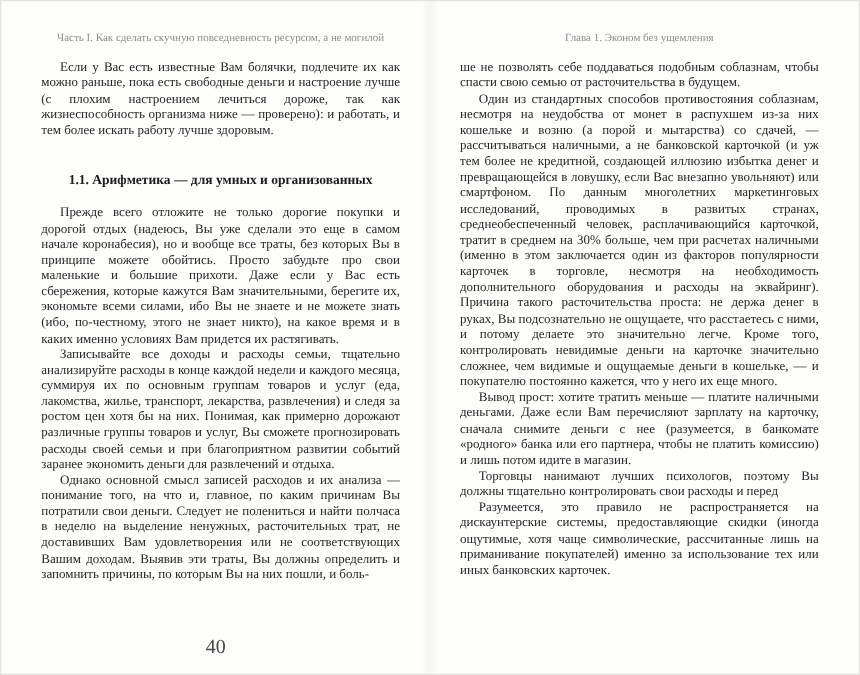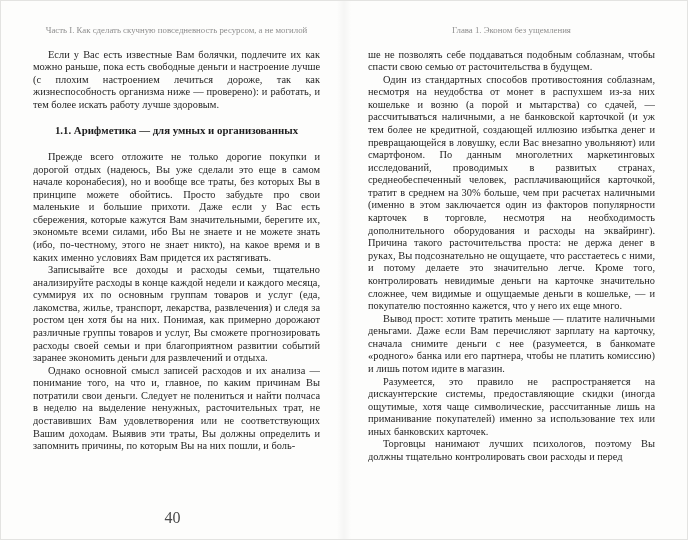--- a/index.html
+++ b/index.html
@@ -54,21 +54,21 @@
     overflow: hidden;
     max-height: 452px;
   }
   .page-body p { text-indent: 15px; }
   .page-body p.no-indent { text-indent: 0; }
   .section-heading {
     font-size: 10.8px;
     font-weight: bold;
     text-align: center;
     color: #1d1d1d;
-    margin: 13px 4px 13px 4px;
+    margin: 27px 4px 13px 4px;
     line-height: 1.25;
   }
   .page-number {
     position: absolute;
     bottom: 14px;
     left: 0;
     right: 0;
     text-align: center;
     font-size: 16px;
     color: #4a4a4a;
@@ -92,18 +92,18 @@
   </div>
 
   <div class="gutter"></div>
 
   <div class="page right">
     <div class="running-head">Глава 1. Эконом без ущемления</div>
     <div class="page-body">
       <p class="no-indent">ше не позволять себе поддаваться подобным соблазнам, чтобы спасти свою семью от расточительства в будущем.</p>
       <p>Один из стандартных способов противостояния соблазнам, несмотря на неудобства от монет в распухшем из-за них кошельке и возню (а порой и мытарства) со сдачей, — рассчитываться наличными, а не банковской карточкой (и уж тем более не кредитной, создающей иллюзию избытка денег и превращающейся в ловушку, если Вас внезапно увольняют) или смартфоном. По данным многолетних маркетинговых исследований, проводимых в развитых странах, среднеобеспеченный человек, расплачивающийся карточкой, тратит в среднем на 30% больше, чем при расчетах наличными (именно в этом заключается один из факторов популярности карточек в торговле, несмотря на необходимость дополнительного оборудования и расходы на эквайринг). Причина такого расточительства проста: не держа денег в руках, Вы подсознательно не ощущаете, что расстаетесь с ними, и потому делаете это значительно легче. Кроме того, контролировать невидимые деньги на карточке значительно сложнее, чем видимые и ощущаемые деньги в кошельке, — и покупателю постоянно кажется, что у него их еще много.</p>
       <p>Вывод прост: хотите тратить меньше — платите наличными деньгами. Даже если Вам перечисляют зарплату на карточку, сначала снимите деньги с нее (разумеется, в банкомате «родного» банка или его партнера, чтобы не платить комиссию) и лишь потом идите в магазин.</p>
+      <p>Торговцы нанимают лучших психологов, поэтому Вы должны тщательно контролировать свои расходы и перед</p>
       <p>Разумеется, это правило не распространяется на дискаунтерские системы, предоставляющие скидки (иногда ощутимые, хотя чаще символические, рассчитанные лишь на приманивание покупателей) именно за использование тех или иных банковских карточек.</p>
-      <p>Торговцы нанимают лучших психологов, поэтому Вы должны тщательно контролировать свои расходы и перед</p>
     </div>
   </div>
 
 </div>
 
 </body></html>

